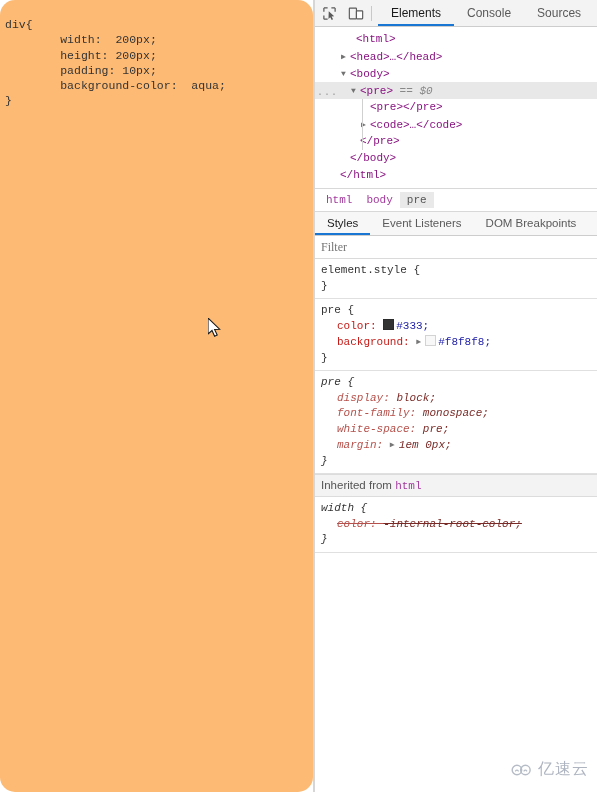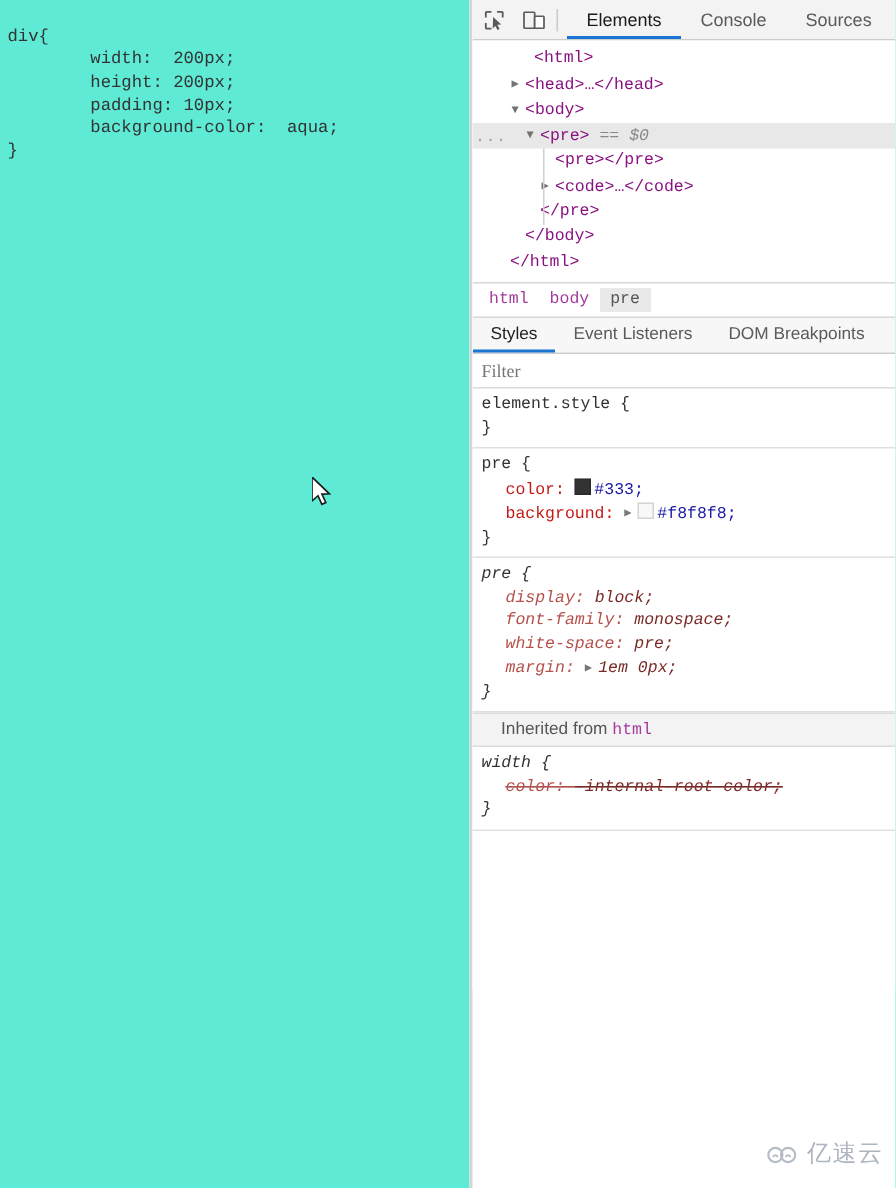--- a/index.html
+++ b/index.html
@@ -227,21 +227,21 @@
     display: inline-block;
     color: #777;
     font-size: 8px;
     width: 9px;
     vertical-align: 1px;
   }
   .inherit-header {
     background: #f3f3f3;
     border-bottom: 1px solid #dcdcdc;
     border-top: 1px solid #dcdcdc;
-    padding: 4px 0 4px 19px;
+    padding: 4px 0 4px 6px;
     font-size: 11.5px;
     color: #555;
     font-family: "Liberation Sans", sans-serif;
   }
   .inherit-header .sel-mono {
     font-family: "Liberation Mono", "DejaVu Sans Mono", monospace;
     color: #a33b9e;
     font-size: 11px;
   }
   .struck { text-decoration: line-through; color: #999; }
@@ -261,21 +261,21 @@
   #watermark .wm-text {
     font-size: 16px;
     color: #8f98a8;
     font-family: "DejaVu Sans", sans-serif;
     letter-spacing: 1px;
   }
 </style>
 </head>
 <body>
 
-<div id="page-pane" style="background: #5eead4;">
+<div id="page-pane" style="background: #fdba74; border-radius: 15px;">
   <pre id="page-pre" style="color: rgb(51, 51, 51);">div{
         width:  200px;
         height: 200px;
         padding: 10px;
         background-color:  aqua;
 }</pre>
 </div>
 <div id="page-divider"></div>
 
 <svg id="mouse-cursor" width="14" height="20" viewBox="0 0 14 20" style="left: 208px; top: 318px;">

